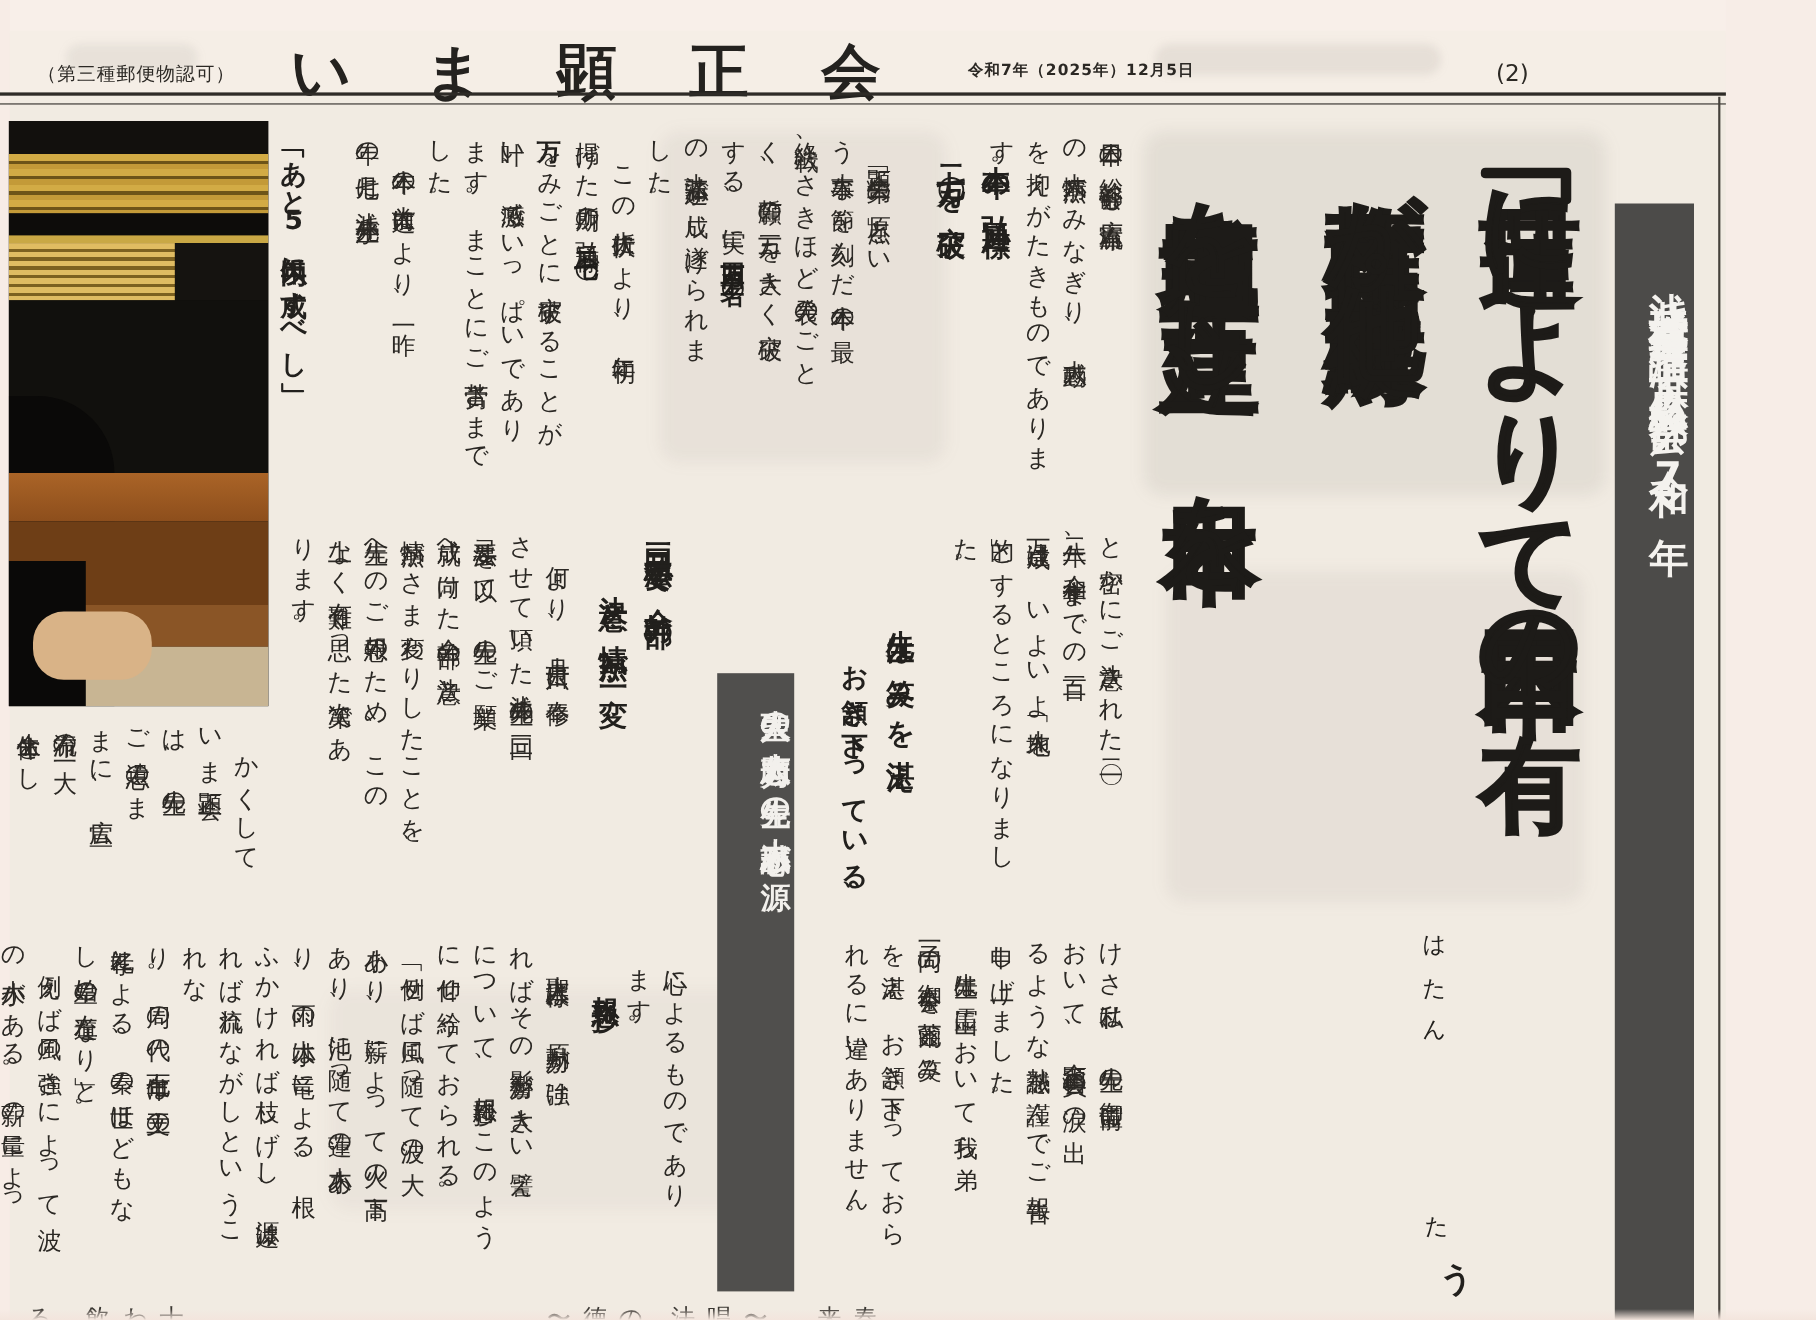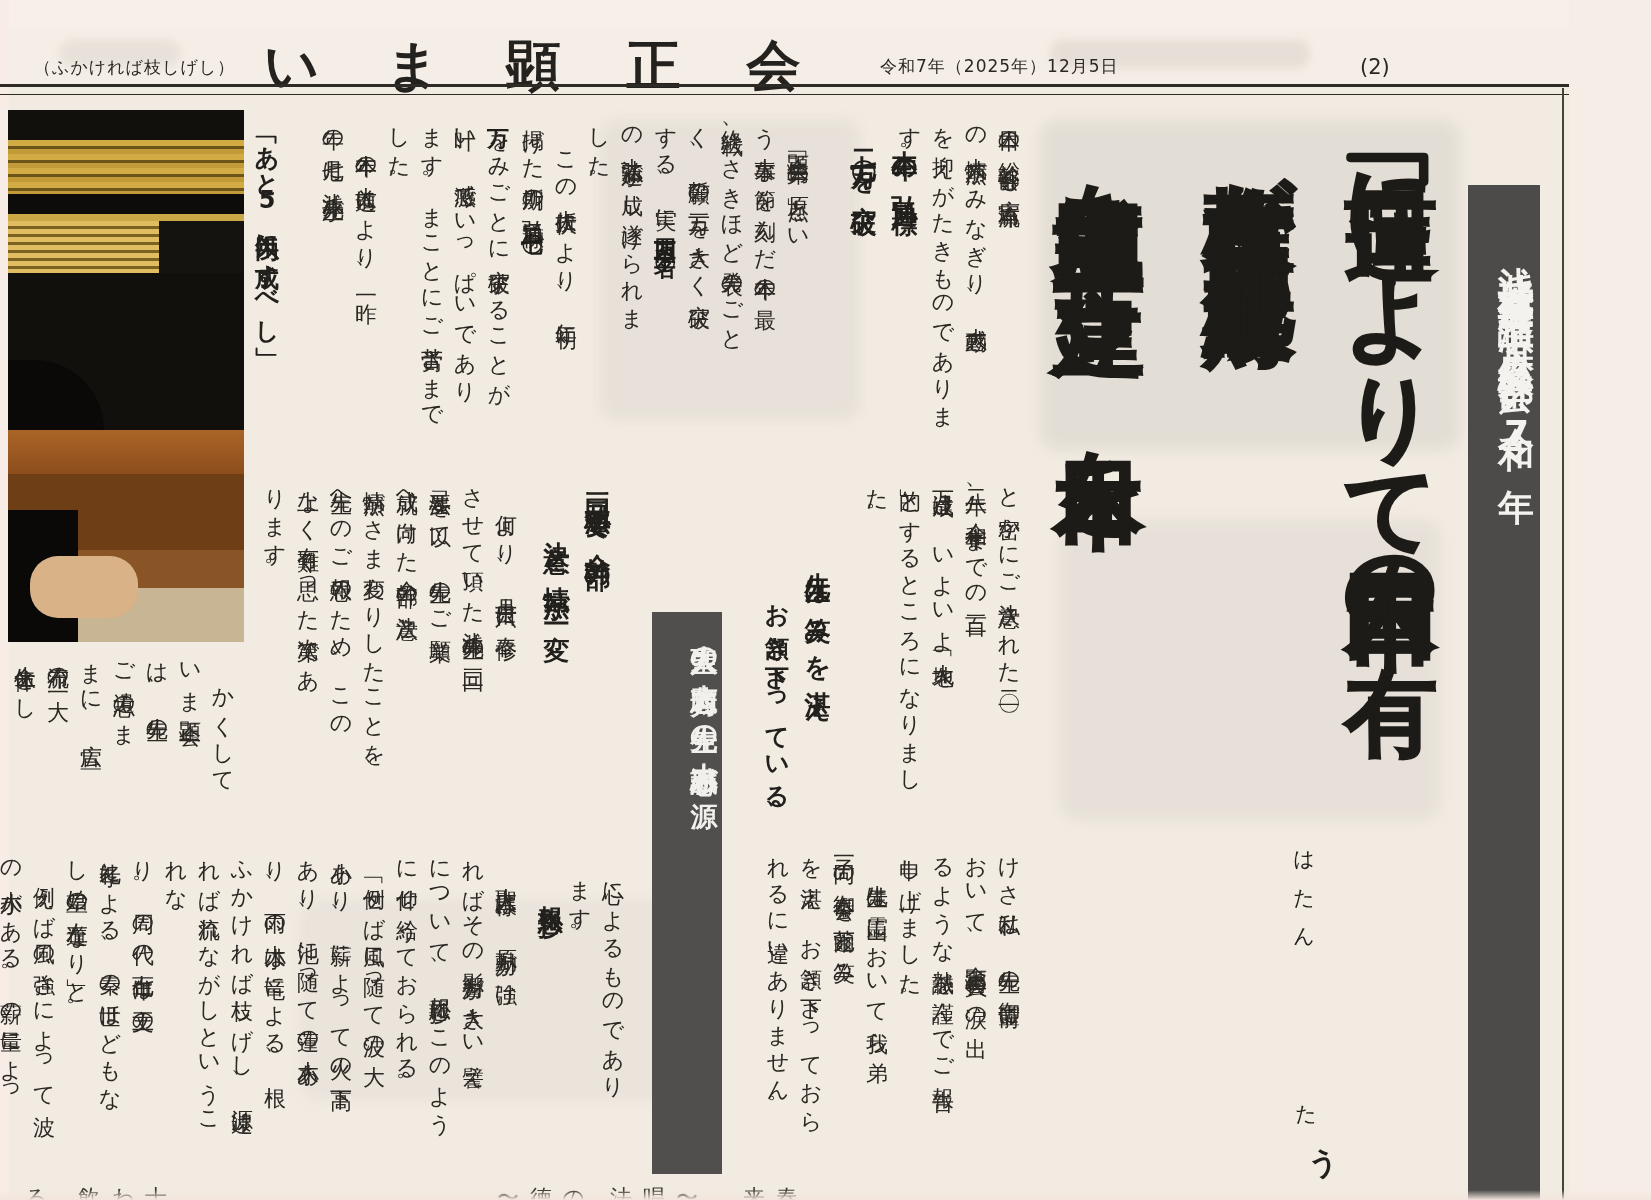--- a/index.html
+++ b/index.html
@@ -15,22 +15,22 @@
   .edge-bottom{position:absolute;left:0;top:1190px;width:1651px;height:10px;background:linear-gradient(180deg,rgba(243,231,224,0),#f3e5dd);}
   .header-band{position:absolute;left:9px;top:28px;width:1560px;height:58px;background:#f5eee6;}
   
   .rule-h{position:absolute;left:0;top:84px;width:1569px;height:7px;
     border-top:3px solid #2e2b27;border-bottom:1px solid #2e2b27;}
   .rule-v-right{position:absolute;left:1562px;top:88px;width:2px;height:1112px;background:#45413b;}
   
   .permit{position:absolute;left:34px;top:56px;font-size:17px;color:#2b2824;letter-spacing:1px;}
   .masthead{position:absolute;left:264px;top:30px;font-size:54px;font-weight:700;color:#24221f;
     letter-spacing:66px;white-space:nowrap;}
-  .dateline{position:absolute;left:880px;top:55px;font-size:17px;color:#2b2824;
-    font-family:"DejaVu Sans","Liberation Sans",sans-serif;letter-spacing:1px;}
+  .dateline{position:absolute;left:880px;top:55px;font-size:14px;color:#2b2824;
+    font-family:"DejaVu Sans","Liberation Sans",sans-serif;letter-spacing:1px;font-weight:bold;}
   .pageno{position:absolute;left:1360px;top:55px;font-size:21px;color:#2b2824;
     font-family:"DejaVu Sans","Liberation Sans",sans-serif;}
   
   .smudge{position:absolute;background:rgba(110,106,98,0.10);filter:blur(7px);border-radius:18px;}
   .sm1{left:1040px;top:120px;width:420px;height:330px;}
   .sm2{left:1060px;top:520px;width:380px;height:300px;background:rgba(110,106,98,0.08);}
   .sm3{left:600px;top:120px;width:260px;height:300px;background:rgba(110,106,98,0.07);}
   .sm4{left:300px;top:900px;width:400px;height:200px;background:rgba(110,106,98,0.05);}
   .sm5{left:1050px;top:40px;width:260px;height:28px;background:rgba(120,116,108,0.12);filter:blur(4px);}
   .sm6{left:60px;top:40px;width:120px;height:26px;background:rgba(120,116,108,0.10);filter:blur(4px);}
@@ -96,21 +96,21 @@
 <div class="edge-right"></div>
 <div class="header-band"></div>
 
 <div class="smudge sm1"></div>
 <div class="smudge sm2"></div>
 <div class="smudge sm3"></div>
 <div class="smudge sm4"></div>
 <div class="smudge sm5"></div>
 <div class="smudge sm6"></div>
 
-<div class="permit">（ふかければ枝しげし）</div>
+<div class="permit">（第三種郵便物認可）</div>
 <div class="masthead">いま顕正会</div>
 <div class="dateline">令和7年（2025年）12月5日</div>
 <div class="pageno">(2)</div>
 <div class="rule-h"></div>
 <div class="rule-v-right"></div>
 
 <div class="kicker">浅井城衞会長講演・十一月度総幹部会／令和7年</div>
 
 <div id="hl1" class="hl-col">「日蓮によりて日本国の有</div>
 <div id="hl2" class="hl-col">高市政権が財政破綻・他</div>

